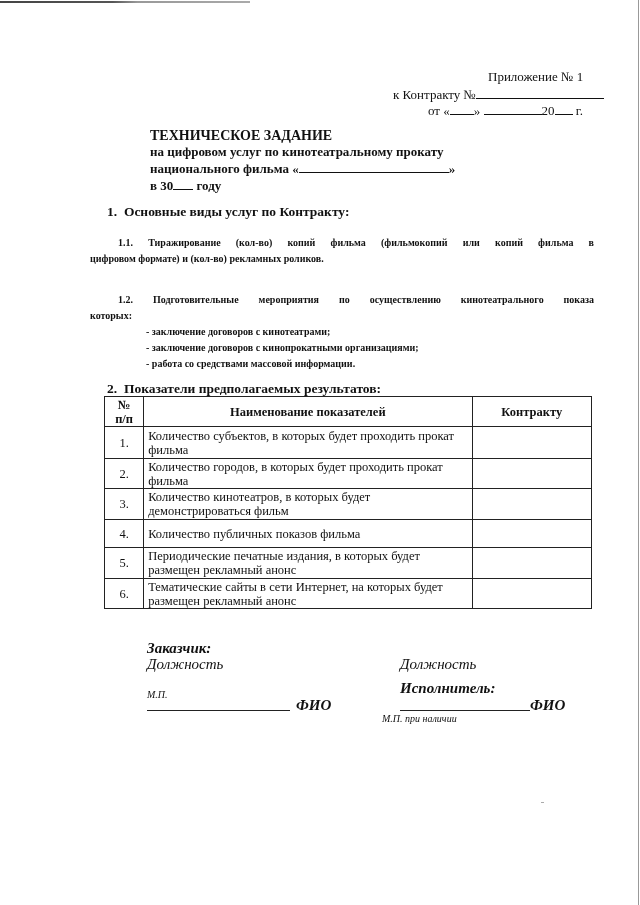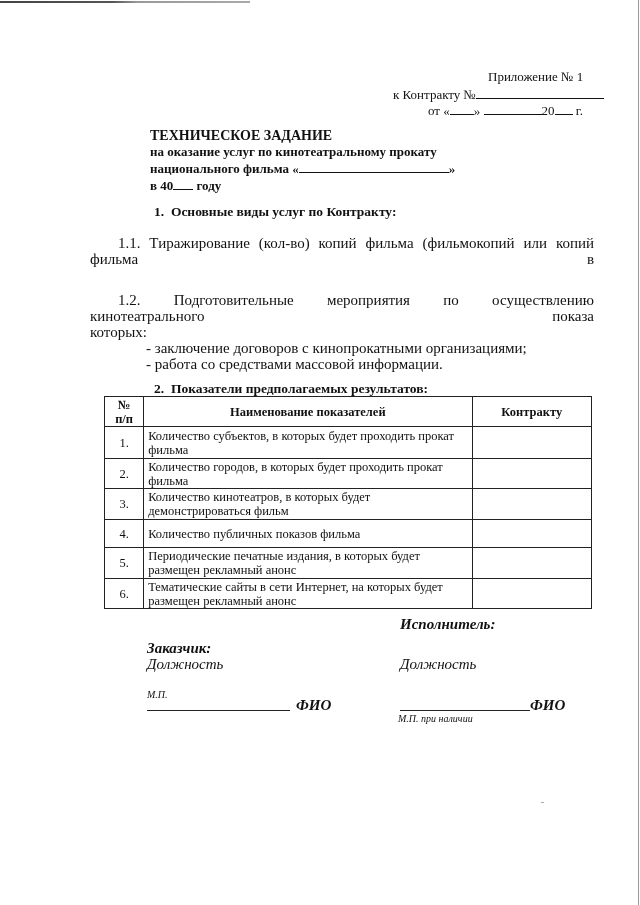--- a/index.html
+++ b/index.html
@@ -49,27 +49,27 @@
       text-align: left;
       font-weight: bold;
       font-size: 13px;
       line-height: 16px;
     }
     .title-block .main { font-size: 14px; }
 
     .sec-head {
       font-weight: bold;
       font-size: 13.5px;
-      margin-left: 47px;
     }
     .para {
       position: absolute;
-      font-size: 15px;
+      font-size: 10px;
       line-height: 16px;
       text-align: justify;
+      font-weight: bold;
     }
     .para .first { text-indent: 28px; display: block; text-align-last: justify; }
 
     table.ind {
       position: absolute;
       left: 104px;
       top: 396px;
       width: 488px;
       border-collapse: collapse;
       font-size: 12.5px;
@@ -118,41 +118,43 @@
   <span>к Контракту №</span><span class="uline" style="width:128px;"></span>
 </div>
 <div class="abs hdr" style="left:428px; top:102px;">
   <span>от «</span><span class="uline" style="width:24px;"></span><span>»</span>
   <span class="uline" style="width:58px;"></span><span>20</span><span class="uline" style="width:18px;"></span>
   <span>г.</span>
 </div>
 
 <div class="title-block">
   <div class="main">ТЕХНИЧЕСКОЕ ЗАДАНИЕ</div>
-  <div>на оказание услуг по кинотеатральному прокату</div>
+  <div>на цифровом услуг по кинотеатральному прокату</div>
   <div>
     <span>национального фильма «</span><span class="uline" style="width:150px;"></span><span>»</span>
   </div>
   <div>
-    <span>в 40</span><span class="uline" style="width:20px;"></span>
+    <span>в 30</span><span class="uline" style="width:20px;"></span>
     <span>году</span>
   </div>
 </div>
 
 <div class="abs sec-head" style="left:107px; top:204px;">
   <span>1.</span>&nbsp;&nbsp;<span>Основные виды услуг по Контракту:</span>
 </div>
 
 <div class="para" style="left:90px; top:235px; width:504px;">
   <span class="first">1.1. Тиражирование (кол-во) копий фильма (фильмокопий или копий фильма в</span>
+  <span style="display:block;">цифровом формате) и (кол-во) рекламных роликов.</span>
 </div>
 
 <div class="para" style="left:90px; top:292px; width:504px;">
   <span class="first">1.2. Подготовительные мероприятия по осуществлению кинотеатрального показа</span>
   <span style="display:block;">которых:</span>
+  <span style="display:block; padding-left:56px;">- заключение договоров с кинотеатрами;</span>
   <span style="display:block; padding-left:56px;">- заключение договоров с кинопрокатными организациями;</span>
   <span style="display:block; padding-left:56px;">- работа со средствами массовой информации.</span>
 </div>
 
 <div class="abs sec-head" style="left:107px; top:381px;">
   <span>2.</span>&nbsp;&nbsp;<span>Показатели предполагаемых результатов:</span>
 </div>
 
 <table class="ind">
   <thead>
@@ -198,19 +200,19 @@
     </tr>
   </tbody>
 </table>
 
 <div class="abs sig-i sig-bold" style="left:147px; top:640px;">Заказчик:</div>
 <div class="abs sig-i" style="left:147px; top:656px;">Должность</div>
 <div class="sig-line" style="left:147px; top:710px; width:143px;"></div>
 <div class="abs sig-i sig-bold" style="left:296px; top:697px;">ФИО</div>
 <div class="abs small-i" style="left:147px; top:689px;">М.П.</div>
 
-<div class="abs sig-i sig-bold" style="left:400px; top:616px;">Исполнитель:</div>
+<div class="abs sig-i sig-bold" style="left:400px; top:680px;">Исполнитель:</div>
 <div class="abs sig-i" style="left:400px; top:656px;">Должность</div>
 <div class="sig-line" style="left:400px; top:710px; width:130px;"></div>
 <div class="abs sig-i sig-bold" style="left:530px; top:697px;">ФИО</div>
-<div class="abs small-i" style="left:398px; top:713px;">М.П. при наличии</div>
+<div class="abs small-i" style="left:382px; top:713px;">М.П. при наличии</div>
 
 <div class="speck" style="left:541px; top:802px;"></div>
 
 </body></html>

